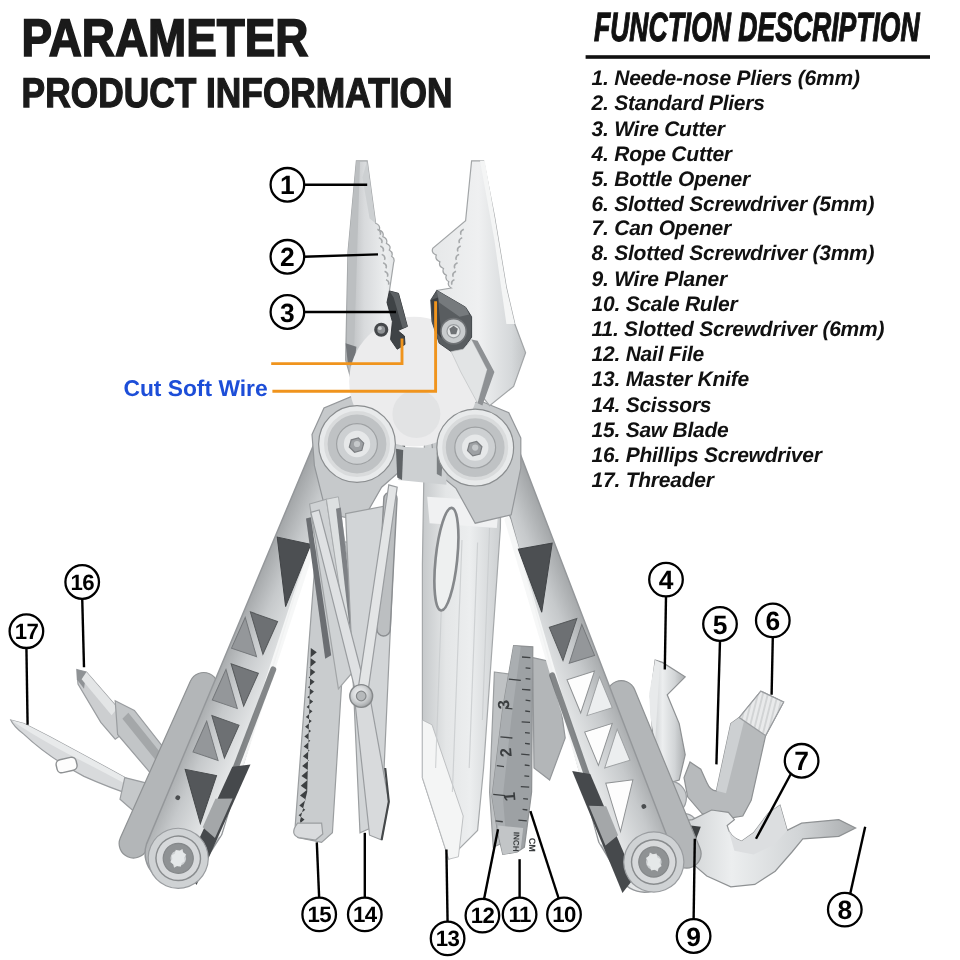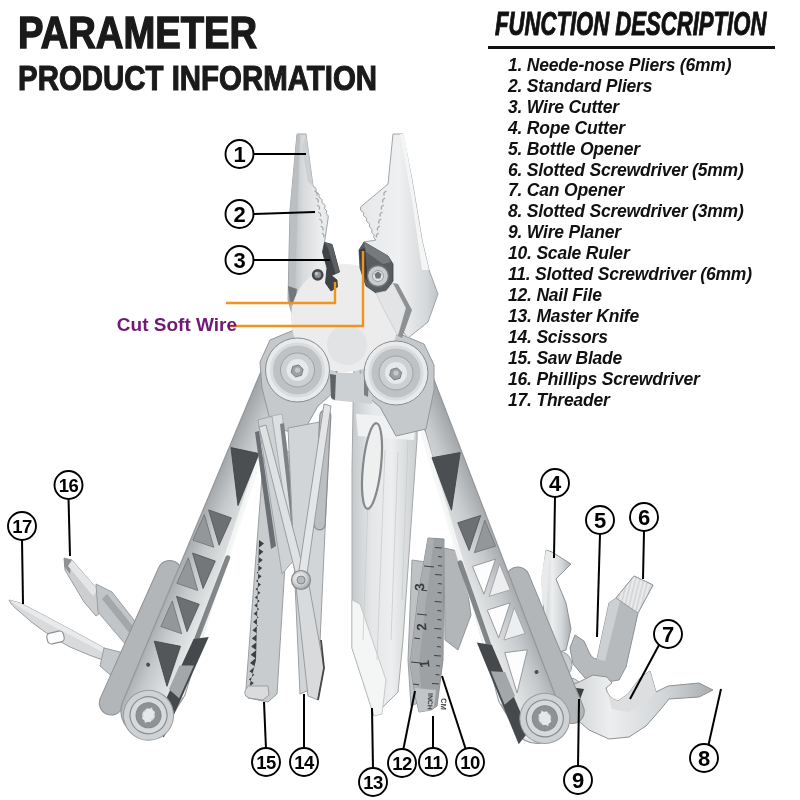--- a/index.html
+++ b/index.html
@@ -344,36 +344,36 @@
 
 <div style="position:absolute;left:18px;top:8px;font-weight:bold;font-size:44px;color:#1a1a1a;
      -webkit-text-stroke:1.4px #1a1a1a;transform:scaleX(0.868);transform-origin:left;white-space:nowrap;">PARAMETER</div>
 <div style="position:absolute;left:18px;top:59px;font-weight:bold;font-size:34.5px;color:#1a1a1a;
      -webkit-text-stroke:1.1px #1a1a1a;transform:scaleX(0.853);transform-origin:left;white-space:nowrap;">PRODUCT INFORMATION</div>
 
 <div style="position:absolute;left:488px;top:4px;width:290px;font-style:italic;">
   <div style="font-weight:bold;font-size:34px;color:#111;-webkit-text-stroke:1px #111;margin-left:7px;
        transform:scaleX(0.65);transform-origin:left;white-space:nowrap;">FUNCTION DESCRIPTION</div>
   <div style="height:3px;background:#111;margin-top:3px;width:287px;"></div>
-  <div style="font-weight:bold;font-size:17.5px;color:#111;line-height:20.9px;margin-top:6px;margin-left:20px;letter-spacing:-0.2px;">
+  <div style="font-weight:bold;font-size:17.5px;color:#111;line-height:20.9px;margin-top:6px;margin-left:5px;letter-spacing:-0.2px;">
     1. Neede-nose Pliers (6mm)<br>
     2. Standard Pliers<br>
     3. Wire Cutter<br>
     4. Rope Cutter<br>
     5. Bottle Opener<br>
     6. Slotted Screwdriver (5mm)<br>
     7. Can Opener<br>
     8. Slotted Screwdriver (3mm)<br>
     9. Wire Planer<br>
     10. Scale Ruler<br>
     11. Slotted Screwdriver (6mm)<br>
     12. Nail File<br>
     13. Master Knife<br>
     14. Scissors<br>
     15. Saw Blade<br>
     16. Phillips Screwdriver<br>
     17. Threader
   </div>
 </div>
 
-<div style="position:absolute;left:14px;top:314px;width:223px;text-align:right;font-weight:bold;
-     font-size:19px;color:#701a75;">Cut Soft Wire</div>
+<div style="position:absolute;left:0px;top:314px;width:223px;text-align:right;font-weight:bold;
+     font-size:19px;color:#1d4ed8;">Cut Soft Wire</div>
 </div>
 
 </body></html>

